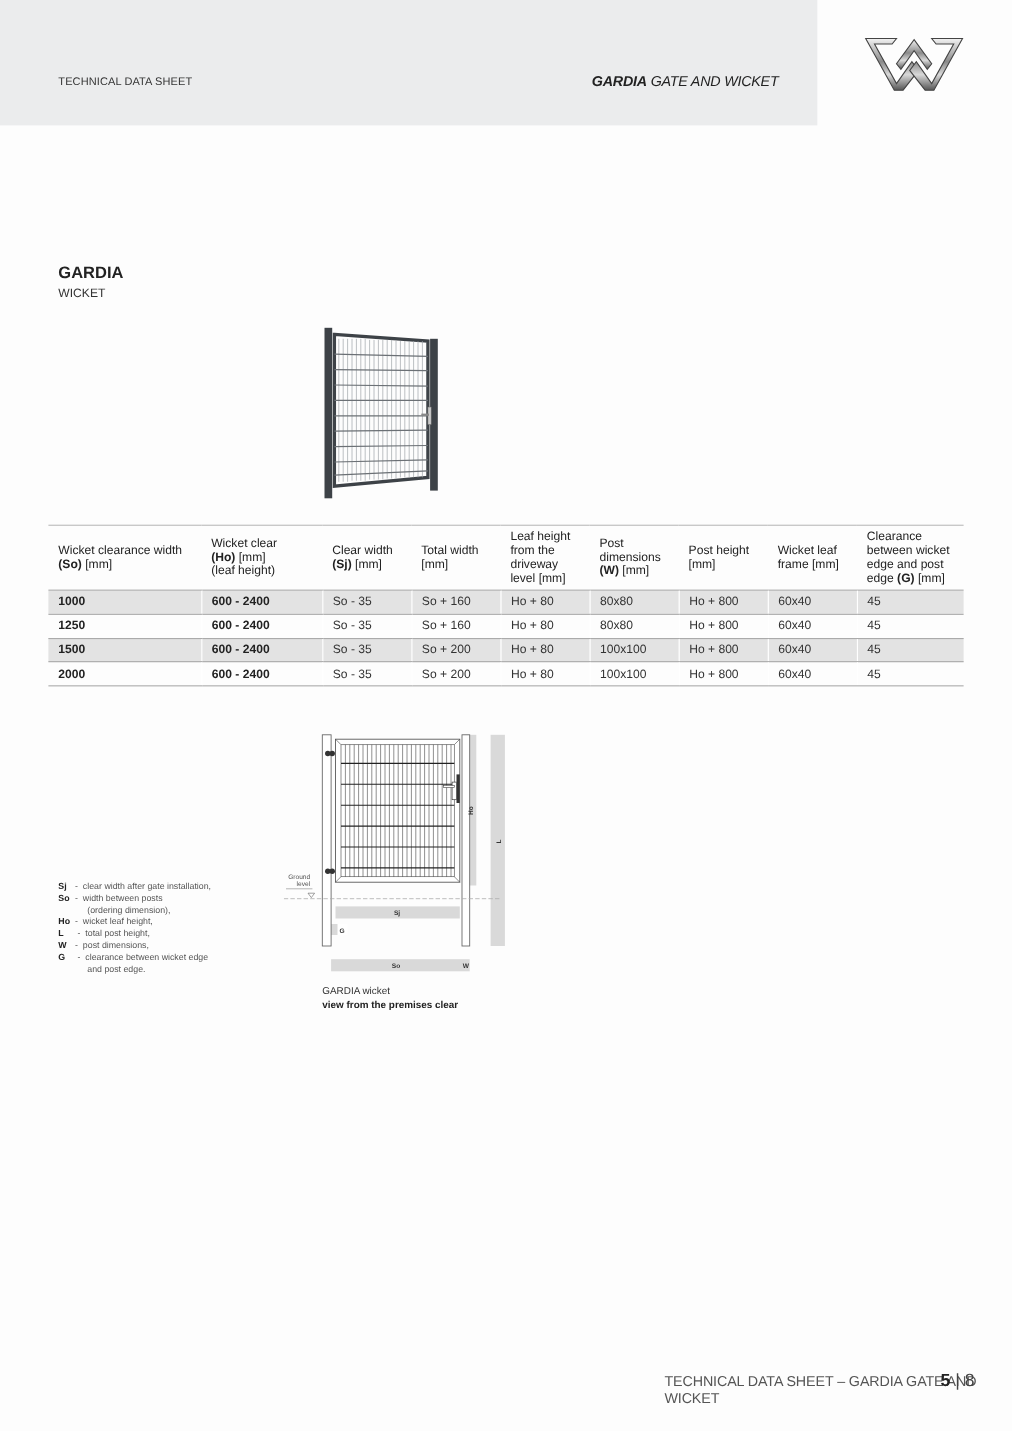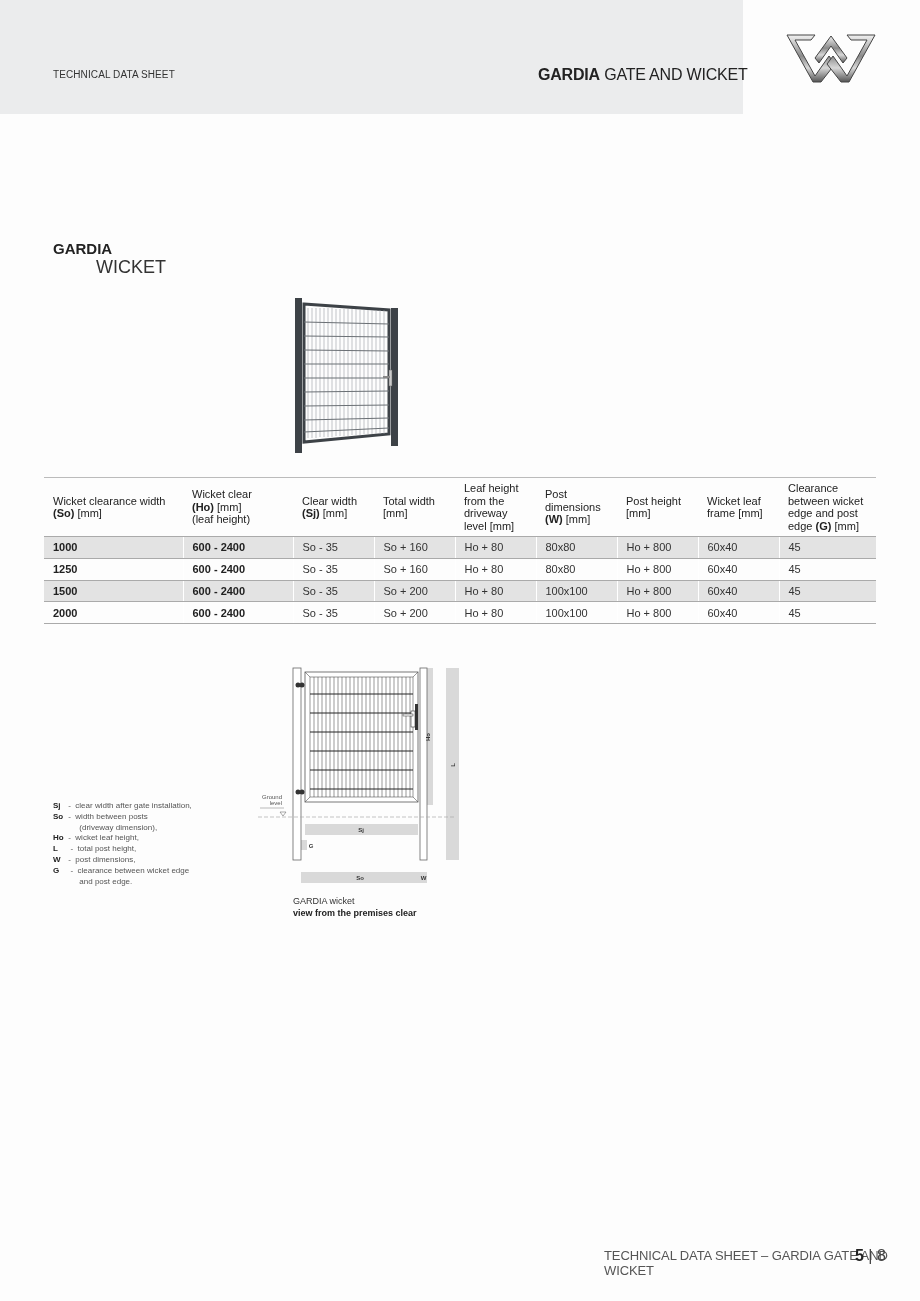--- a/index.html
+++ b/index.html
@@ -7,28 +7,28 @@
       width: 920px; height: 1301px; background: #fdfdfd; position: relative;
       font-family: "Liberation Sans", "DejaVu Sans", sans-serif; color: #222; overflow: hidden;
     }
     .header-band {
       position: absolute; left: 0; top: 0; width: 743px; height: 114px; background: #ebeced;
     }
     .header-left {
       position: absolute; left: 53px; top: 69px; font-size: 10px; color: #333; letter-spacing: 0.1px;
     }
     .header-right {
-      position: absolute; left: 538px; top: 66px; font-size: 16px; color: #222; letter-spacing: -0.2px;
+      position: absolute; left: 538px; top: 66px; font-size: 13px; color: #222; letter-spacing: -0.2px; font-style: italic;
     }
     .header-right b { font-weight: 700; }
     .logo { position: absolute; left: 785px; top: 32px; width: 92px; height: 52px; }
 
     .title { position: absolute; left: 53px; top: 240px; }
     .title .t1 { font-size: 15px; font-weight: 700; color: #222; line-height: 18px; }
-    .title .t2 { font-size: 18px; color: #333; line-height: 19px; margin-left: 43px; }
+    .title .t2 { font-size: 11px; color: #333; line-height: 19px; }
 
     .photo { position: absolute; left: 293px; top: 296px; width: 110px; height: 160px; }
 
     table.spec {
       position: absolute; left: 44px; top: 477px; width: 832px; border-collapse: collapse;
       font-size: 11px; color: #222;
     }
     table.spec thead th {
       text-align: left; font-weight: 400; vertical-align: middle; padding: 4px 9px;
       height: 58px; line-height: 12.5px; border-top: 1px solid #bbb; border-bottom: 1px solid #aaa;
@@ -190,21 +190,21 @@
   <div class="row">
       <span class="k">Sj</span>
       <span class="d"> -  clear width after gate installation,</span>
     </div>
   <div class="row">
       <span class="k">So</span>
       <span class="d"> -  width between posts</span>
     </div>
   <div class="row">
       <span class="k"></span>
-      <span class="d">      (driveway dimension),</span>
+      <span class="d">      (ordering dimension),</span>
     </div>
   <div class="row">
       <span class="k">Ho</span>
       <span class="d"> -  wicket leaf height,</span>
     </div>
   <div class="row">
       <span class="k">L</span>
       <span class="d">  -  total post height,</span>
     </div>
   <div class="row">

